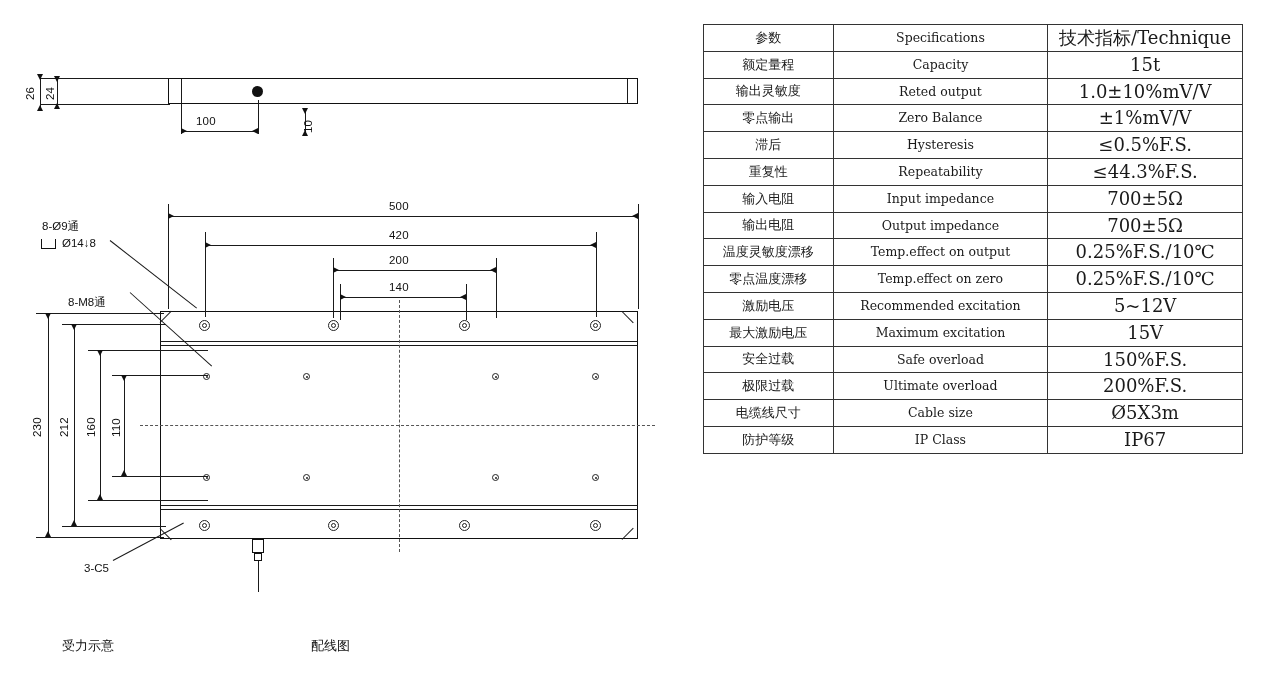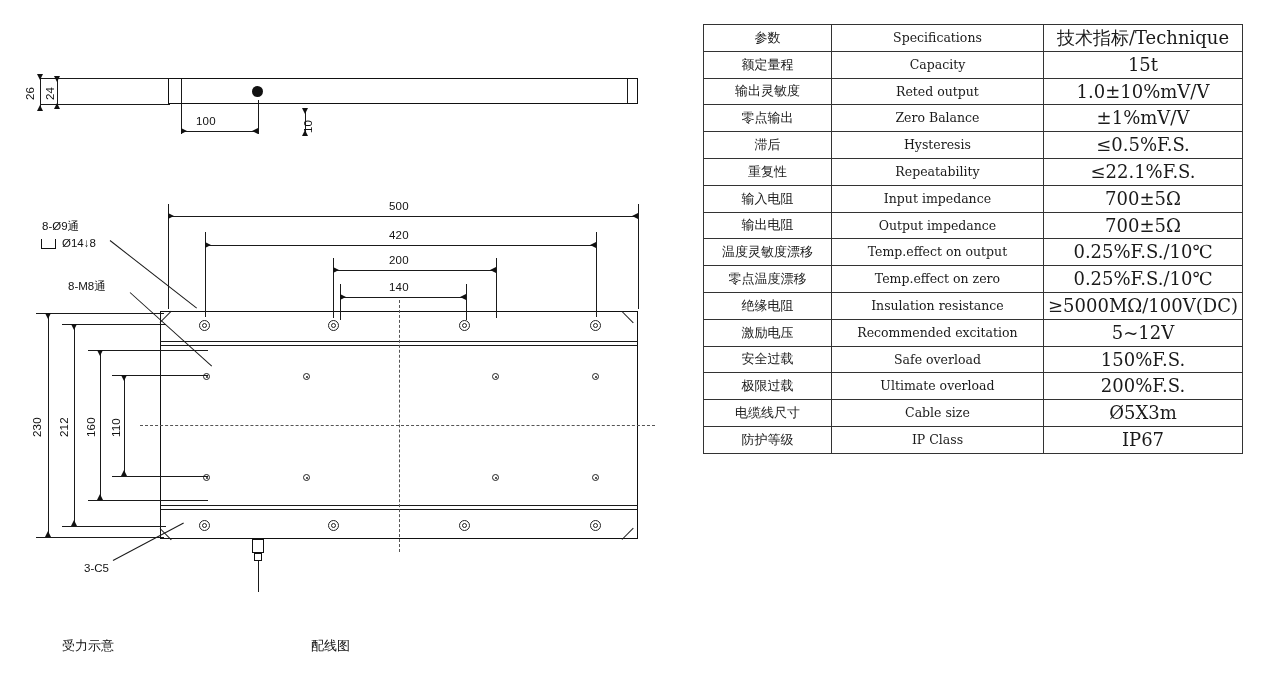--- a/index.html
+++ b/index.html
@@ -288,21 +288,21 @@
     <div class="arrow-u" style="left:121px; top:470px;"></div>
     <div class="dim-txt v" style="left:110px; top:437px;">110</div>
 
     <div class="lead-txt" style="left:42px; top:219px;">8-Ø9通</div>
     <div class="lead-txt" style="left:62px; top:237px;">Ø14↓8</div>
 
     <div class="ln" style="left:41px; top:239px; width:13px; height:9px; background:transparent; border:1px solid #111; border-top:none;"></div>
 
     <div class="ln" style="left:110px; top:240px; width:110px; height:1px; transform:rotate(38deg); transform-origin:left center;"></div>
 
-    <div class="lead-txt" style="left:68px; top:279px;">8-M8通</div>
+    <div class="lead-txt" style="left:68px; top:295px;">8-M8通</div>
     <div class="ln" style="left:130px; top:292px; width:110px; height:1px; transform:rotate(42deg); transform-origin:left center;"></div>
 
     <div class="lead-txt" style="left:84px; top:562px;">3-C5</div>
     <div class="ln" style="left:113px; top:560px; width:80px; height:1px; transform:rotate(-28deg); transform-origin:left center;"></div>
 
     <div class="cap-txt" style="left:62px; top:637px;">受力示意</div>
     <div class="cap-txt" style="left:311px; top:637px;">配线图</div>
   </div>
 
   <table id="spec-table">
@@ -329,21 +329,21 @@
         <td class="c2">±1%mV/V</td>
       </tr>
       <tr>
         <td class="c0">滞后</td>
         <td class="c1">Hysteresis</td>
         <td class="c2">≤0.5%F.S.</td>
       </tr>
       <tr>
         <td class="c0">重复性</td>
         <td class="c1">Repeatability</td>
-        <td class="c2">≤22.1%F.S.</td>
+        <td class="c2">≤44.3%F.S.</td>
       </tr>
       <tr>
         <td class="c0">输入电阻</td>
         <td class="c1">Input impedance</td>
         <td class="c2">700±5Ω</td>
       </tr>
       <tr>
         <td class="c0">输出电阻</td>
         <td class="c1">Output impedance</td>
         <td class="c2">700±5Ω</td>
@@ -352,30 +352,30 @@
         <td class="c0">温度灵敏度漂移</td>
         <td class="c1">Temp.effect on output</td>
         <td class="c2">0.25%F.S./10℃</td>
       </tr>
       <tr>
         <td class="c0">零点温度漂移</td>
         <td class="c1">Temp.effect on zero</td>
         <td class="c2">0.25%F.S./10℃</td>
       </tr>
       <tr>
-        <td class="c0">绝缘电阻</td>
-        <td class="c1">Insulation resistance</td>
-        <td class="c2">≥5000MΩ/100V(DC)</td>
-      </tr>
-      <tr>
         <td class="c0">激励电压</td>
         <td class="c1">Recommended excitation</td>
         <td class="c2">5~12V</td>
       </tr>
       <tr>
+        <td class="c0">最大激励电压</td>
+        <td class="c1">Maximum excitation</td>
+        <td class="c2">15V</td>
+      </tr>
+      <tr>
         <td class="c0">安全过载</td>
         <td class="c1">Safe overload</td>
         <td class="c2">150%F.S.</td>
       </tr>
       <tr>
         <td class="c0">极限过载</td>
         <td class="c1">Ultimate overload</td>
         <td class="c2">200%F.S.</td>
       </tr>
       <tr>

